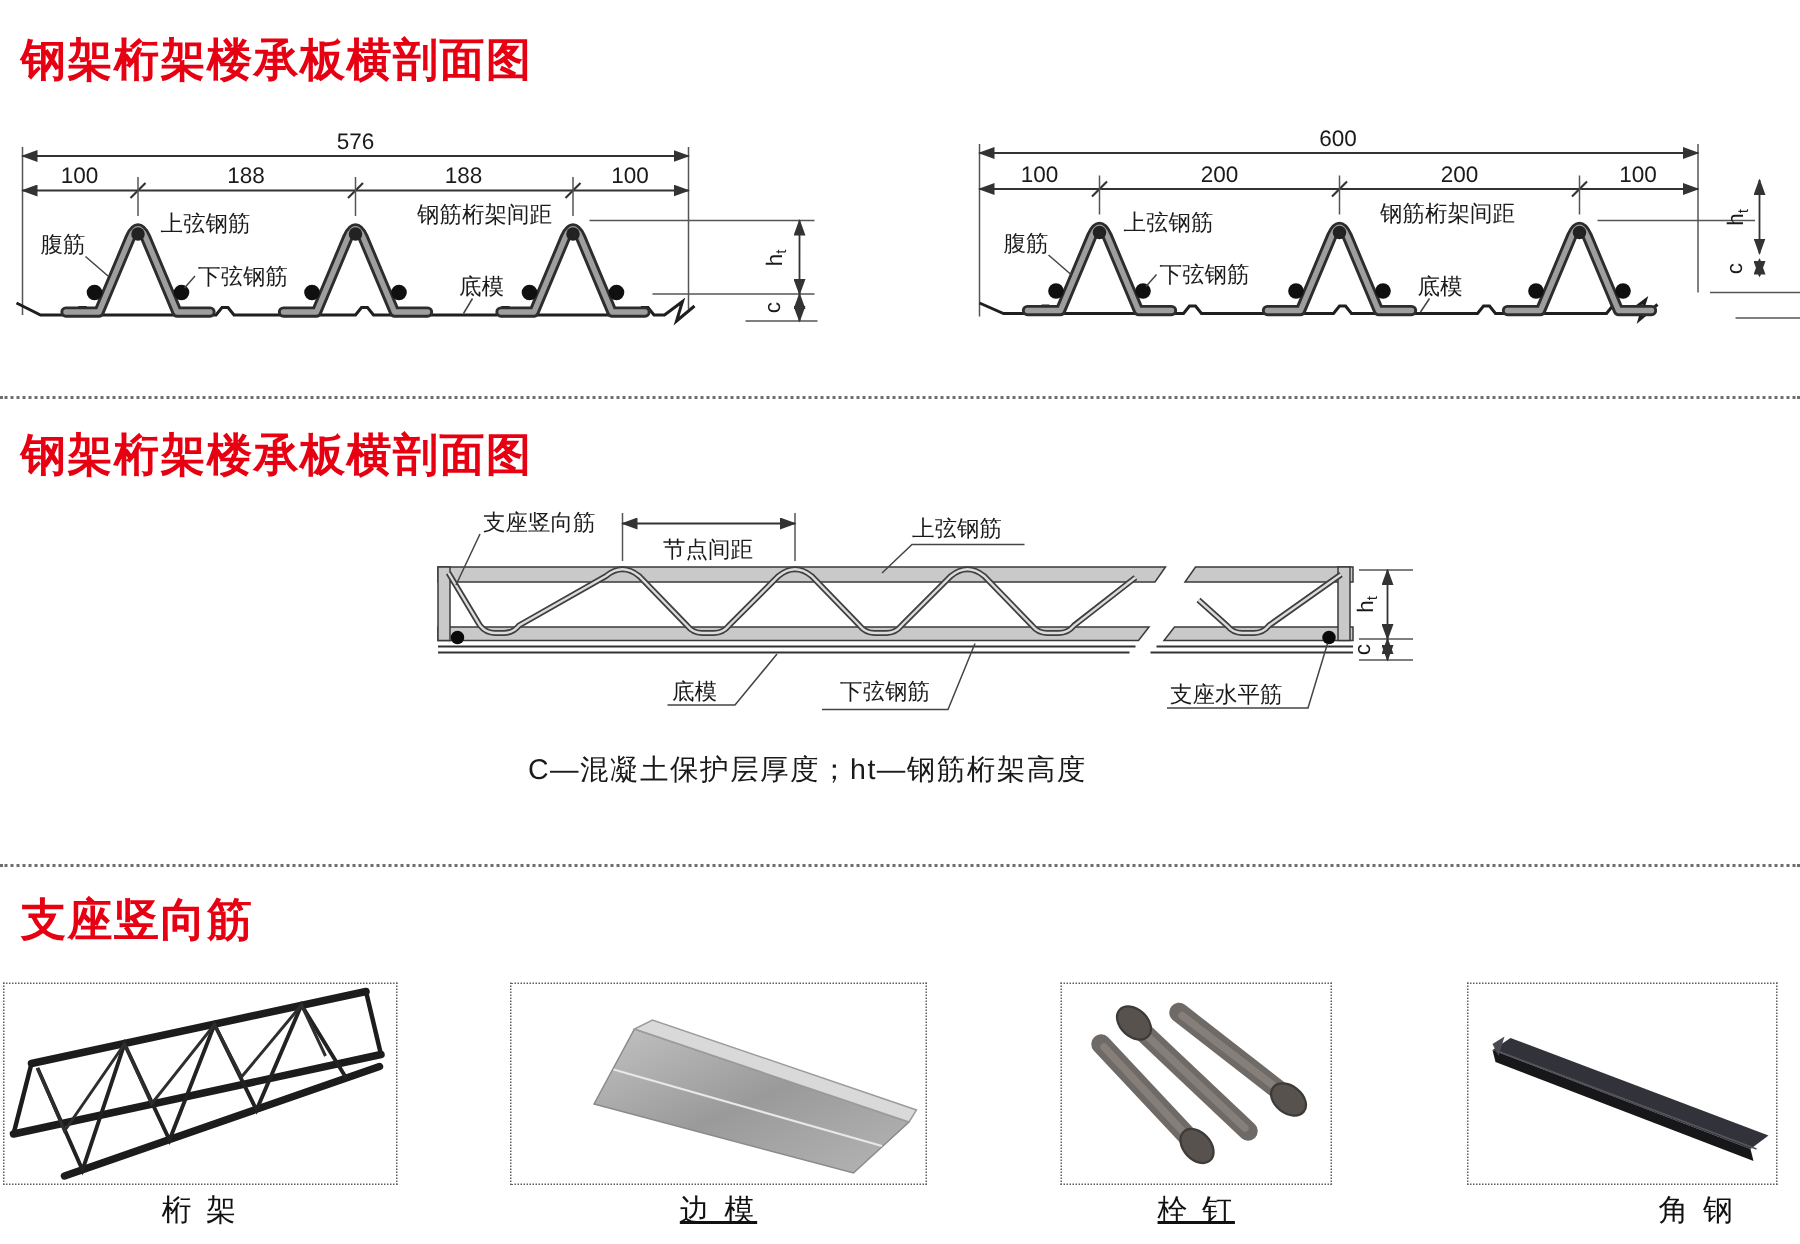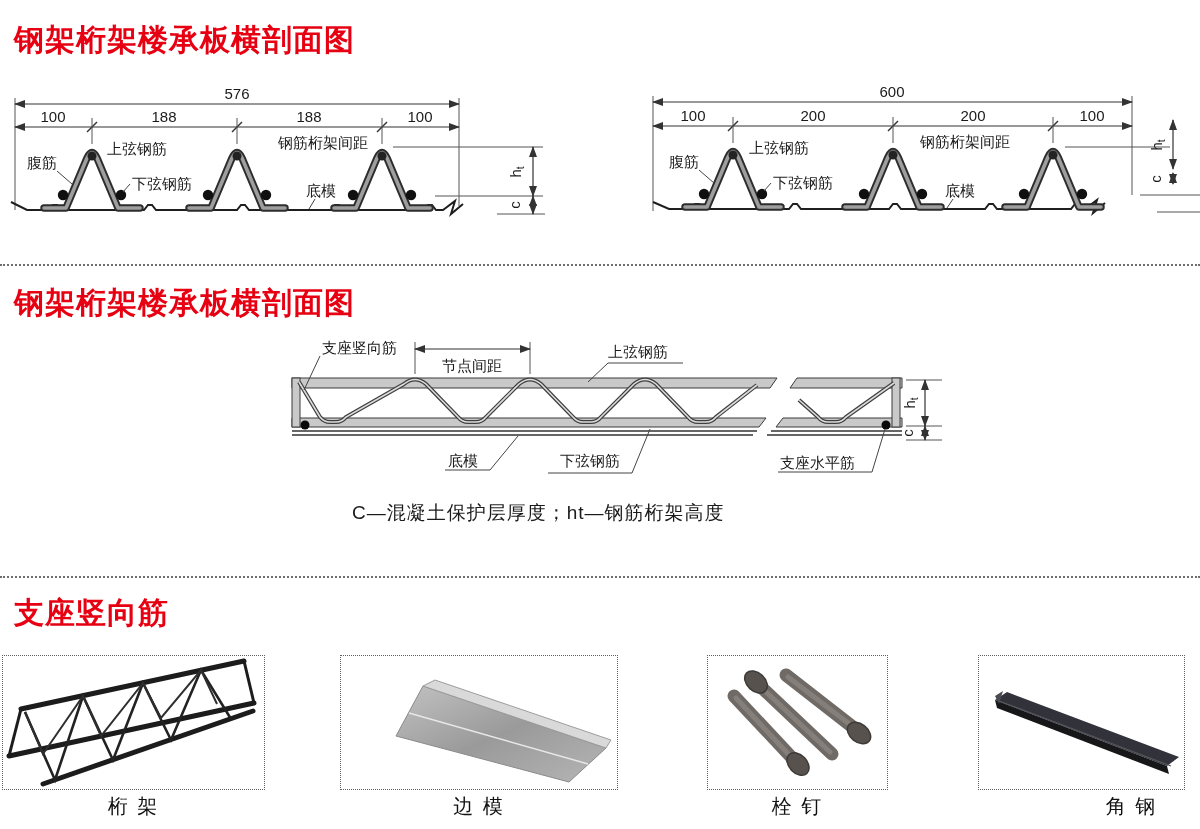--- a/index.html
+++ b/index.html
@@ -258,15 +258,15 @@
 <div class="pbox" style="left:978px;width:207px;">
   <svg width="204" height="132" viewBox="0 0 204 132">
     <polygon points="16,44 28,36 200,101 188,110" fill="#32323a"></polygon>
     <polygon points="16,44 188,110 190,118 18,52" fill="#17171a"></polygon>
     <polygon points="16,40 24,35 20,48" fill="#4a4a52"></polygon>
     <line x1="20" y1="45" x2="192" y2="110" stroke="#55555e" stroke-width="1.2"></line>
   </svg>
 </div>
 
 <div class="plabel" style="left:2px;width:263px;">桁 架</div>
-<div class="plabel" style="left:340px;width:278px;">边 模</div>
-<div class="plabel" style="left:707px;width:181px;">栓 钉</div>
+<div class="plabel" style="left:340px;width:278px;text-decoration:underline;">边 模</div>
+<div class="plabel" style="left:707px;width:181px;text-decoration:underline;">栓 钉</div>
 <div class="plabel" style="left:1028px;width:207px;">角 钢</div>
 
 </body></html>

